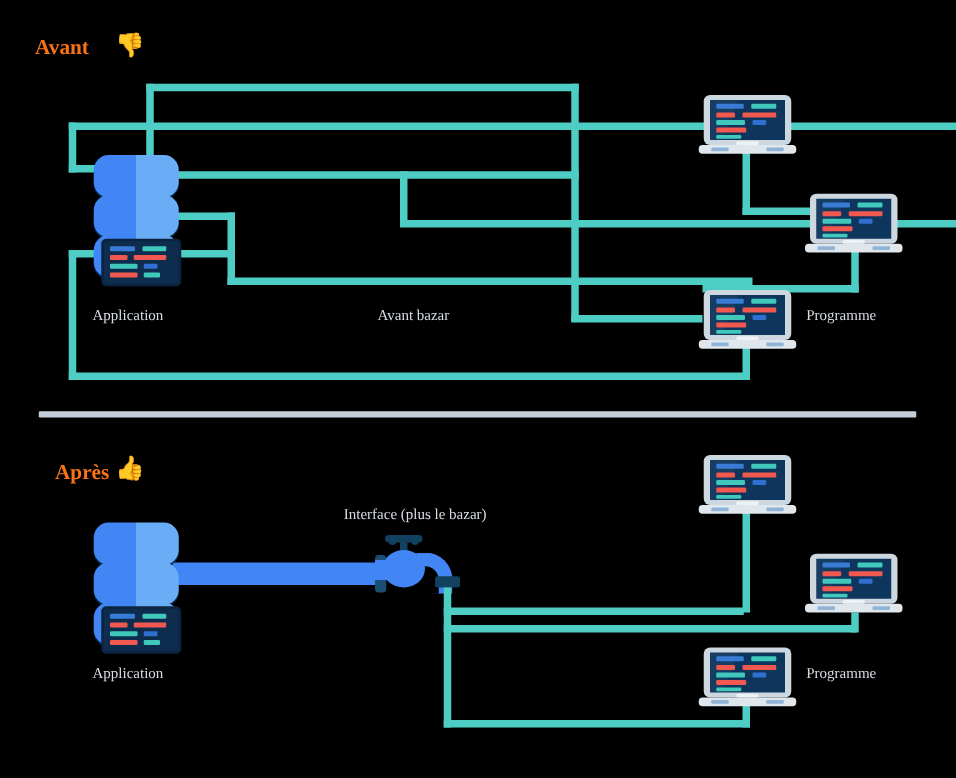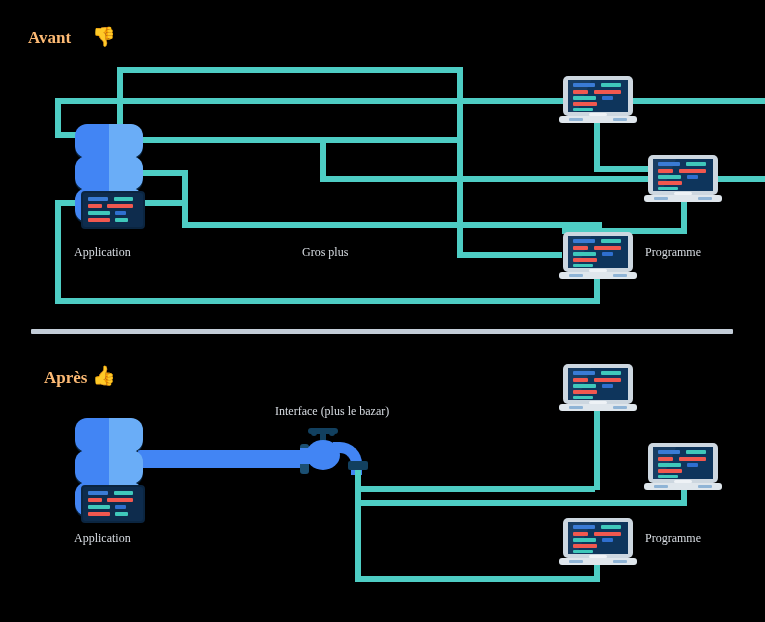--- a/index.html
+++ b/index.html
@@ -2,21 +2,21 @@
 <html><head>
 <meta charset="utf-8">
 <style>
   html,body{margin:0;padding:0;background:#000;}
   body{width:765px;height:622px;overflow:hidden;
        font-family:"Liberation Serif", serif;}
   #stage{position:relative;width:765px;height:622px;background:#000;}
 
   .lbl{position:absolute;color:#d8dde3;font-family:"Liberation Serif",serif;
        font-size:12px;white-space:nowrap;}
-  .section-title{position:absolute;color:#fdba74;font-family:"Liberation Serif",serif;
+  .section-title{position:absolute;color:#f97316;font-family:"Liberation Serif",serif;
        font-weight:bold;font-size:17px;white-space:nowrap;}
   .emoji{position:absolute;font-size:19px;line-height:1;}
 
   .divider{position:absolute;background:#c3cdd8;border-radius:1px;}
 
   
   .w{position:absolute;background:#4ecdc4;}
   
   .bp{position:absolute;background:#4285f4;}
   .bp-cap{position:absolute;background:#1b4f72;border-radius:3px;}
@@ -101,21 +101,21 @@
       <div class="bar c-red" style="left:5px;top:11px;width:14px;height:4px;"></div>
       <div class="bar c-red" style="left:24px;top:11px;width:26px;height:4px;"></div>
       <div class="bar c-teal" style="left:5px;top:18px;width:22px;height:4px;"></div>
       <div class="bar c-dblue" style="left:32px;top:18px;width:11px;height:4px;"></div>
       <div class="bar c-red" style="left:5px;top:25px;width:22px;height:4px;"></div>
       <div class="bar c-teal" style="left:32px;top:25px;width:13px;height:4px;"></div>
     </div>
   </div>
 
   <div class="lbl" style="left:74px;top:245px;">Application</div>
-  <div class="lbl" style="left:302px;top:245px;">Gros plus</div>
+  <div class="lbl" style="left:302px;top:245px;">Avant bazar</div>
   <div class="lbl" style="left:645px;top:245px;">Programme</div>
 
   <div class="laptop" style="left:563px;top:76px;width:70px;height:48px;">
     <div class="lt-lid" style="width:70px;height:40px;"></div>
     <div class="lt-screen" style="left:5px;top:4px;width:60px;height:32px;">
       <div class="lt-gloss" style="left:-10px;top:0;width:26px;height:32px;"></div>
       <div class="bar c-blue" style="left:5px;top:3px;width:22px;height:4px;"></div>
       <div class="bar c-teal" style="left:33px;top:3px;width:20px;height:4px;"></div>
       <div class="bar c-red" style="left:5px;top:10px;width:15px;height:4px;"></div>
       <div class="bar c-red" style="left:26px;top:10px;width:27px;height:4px;"></div>

